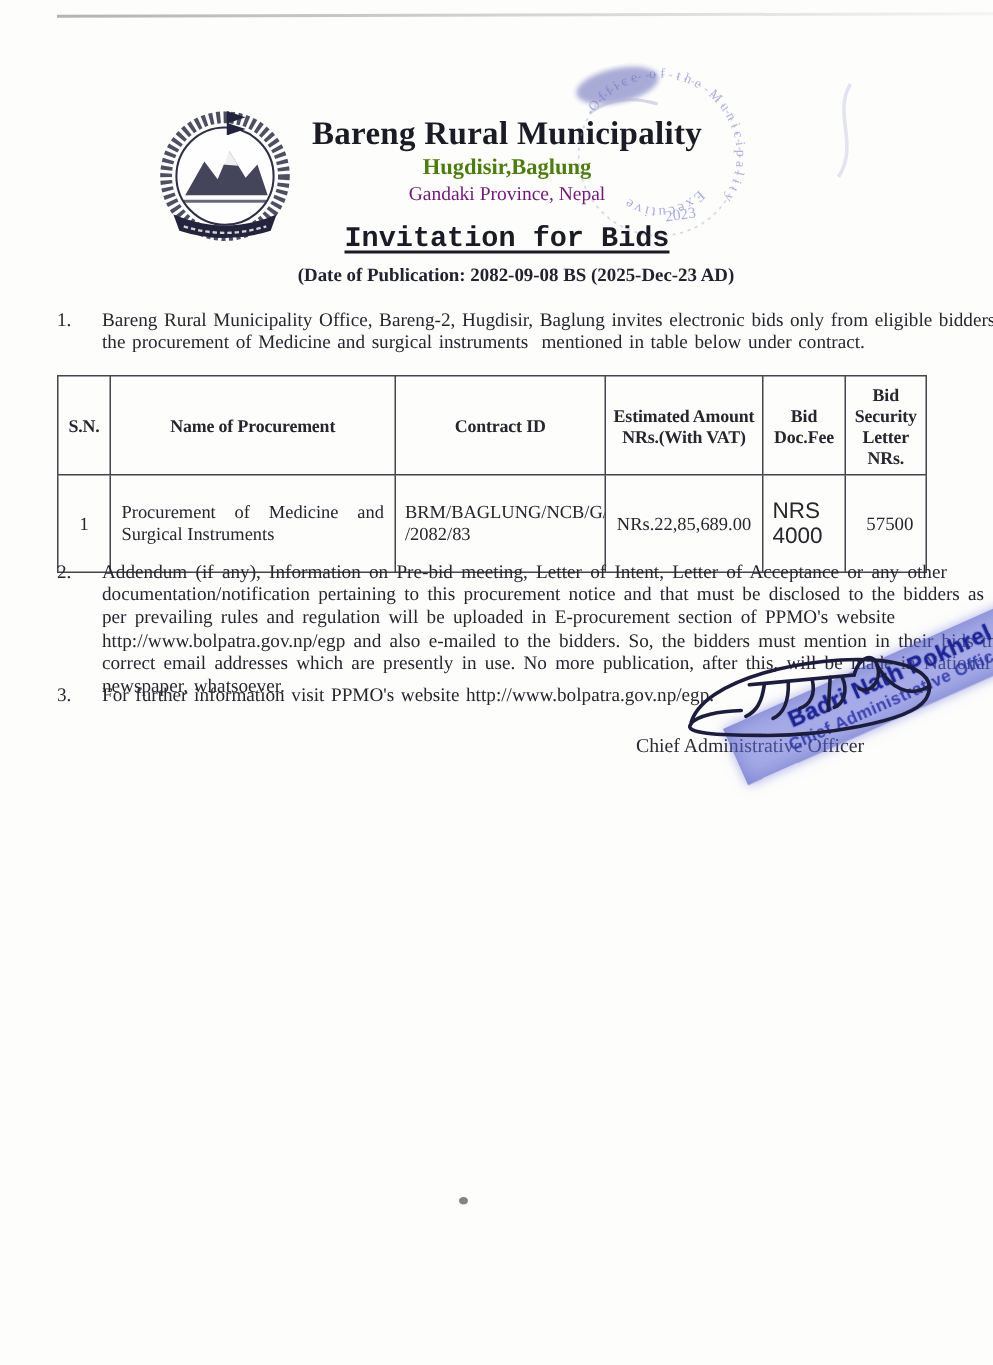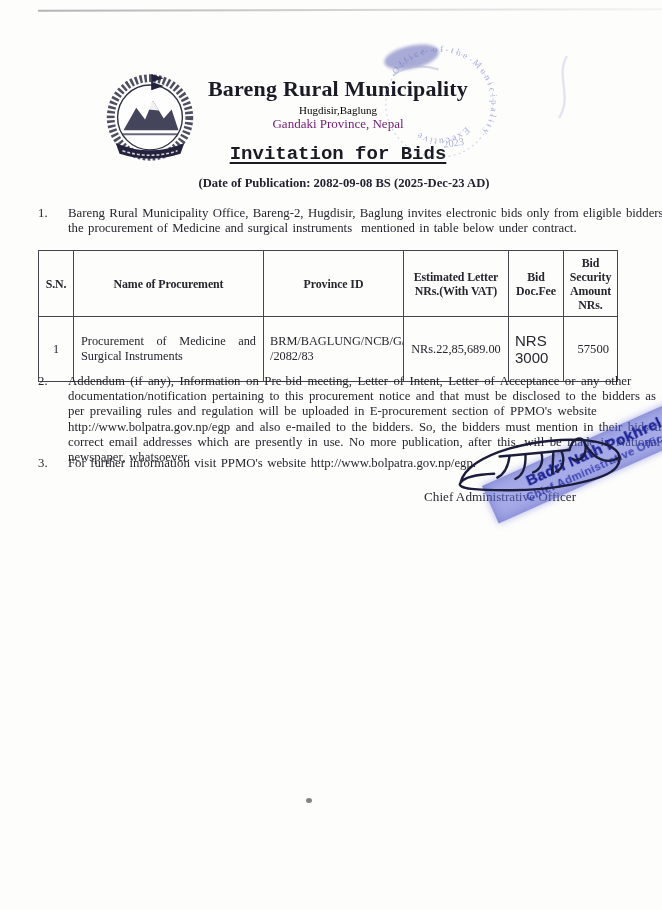--- a/index.html
+++ b/index.html
@@ -8,21 +8,21 @@
     position:relative;width:662px;height:910px;overflow:hidden;
     background:#fdfdfc;color:#26262e;
     font-family:"Liberation Serif", serif;
   }
   .scanline{position:absolute;top:9px;left:38px;width:624px;height:2px;
     background:linear-gradient(to right, rgba(120,120,125,.55), rgba(190,190,195,.15));
     transform:rotate(-0.15deg);}
   .logo{position:absolute;left:96px;top:68px;width:108px;height:94px;}
   .head-center{position:absolute;left:0;top:76px;width:662px;text-align:center;padding-left:14px;box-sizing:border-box;}
   .muni-title{font-size:22px;font-weight:700;color:#1b1b26;letter-spacing:.2px;}
-  .addr{font-size:11px;font-weight:400;margin-top:2px;color:#000000;}
+  .addr{font-size:15px;font-weight:700;margin-top:2px;color:#4d7c0f;}
   .prov{font-size:13px;margin-top:0;color:#701a75;}
   .doc-title{display:inline-block;margin-top:11px;font-size:19px;font-weight:700;color:#1b1b26;
     text-decoration:underline;text-decoration-thickness:2px;text-underline-offset:3px;font-family:Liberation Mono, monospace;}
   .round-stamp{position:absolute;left:362px;top:26px;width:155px;height:155px;opacity:.8;z-index:3;pointer-events:none;}
   .stray-squiggle{position:absolute;left:545px;top:52px;width:40px;height:80px;opacity:.55;}
   .dateline{position:absolute;top:176px;left:0;width:662px;text-align:center;padding-left:26px;box-sizing:border-box;
     font-size:12.6px;font-weight:700;color:#222230;}
   .item{position:absolute;left:38px;display:flex;}
   .num{width:30px;flex:none;font-size:12.8px;line-height:15.2px;}
   .lines{width:700px;}
@@ -122,31 +122,31 @@
         <col style="width:190px">
         <col style="width:140px">
       <col style="width:105px">
         <col style="width:55px">
         <col style="width:54px">
     </colgroup>
     <tbody>
         <tr class="hdr">
       <th>S.N.</th>
       <th>Name of  Procurement</th>
-      <th>Province ID</th>
-      <th>Estimated Letter NRs.(With VAT)</th>
+      <th>Contract ID</th>
+      <th>Estimated Amount NRs.(With VAT)</th>
       <th>Bid Doc.Fee</th>
-      <th>Bid Security Amount NRs.</th>
+      <th>Bid Security Letter NRs.</th>
     </tr>
     <tr class="datarow">
       <td class="c-sn">1</td>
       <td class="c-name">Procurement of Medicine and Surgical Instruments</td>
       <td class="c-contract">BRM/BAGLUNG/NCB/G/M/6 /2082/83</td>
       <td class="c-amount">NRs.22,85,689.00</td>
-      <td class="c-fee">NRS 3000</td>
+      <td class="c-fee">NRS 4000</td>
       <td class="c-sec">57500</td>
     </tr>
   </tbody>
     </table>
 
   <div class="item just" id="item2">
     <span class="num">2.</span>
     <div class="lines">
       <span class="pline">Addendum (if any), Information on Pre-bid meeting, Letter of Intent, Letter of Acceptance or any other</span>
       <span class="pline">documentation/notification pertaining to this procurement notice and that must be disclosed to the bidders as</span>

